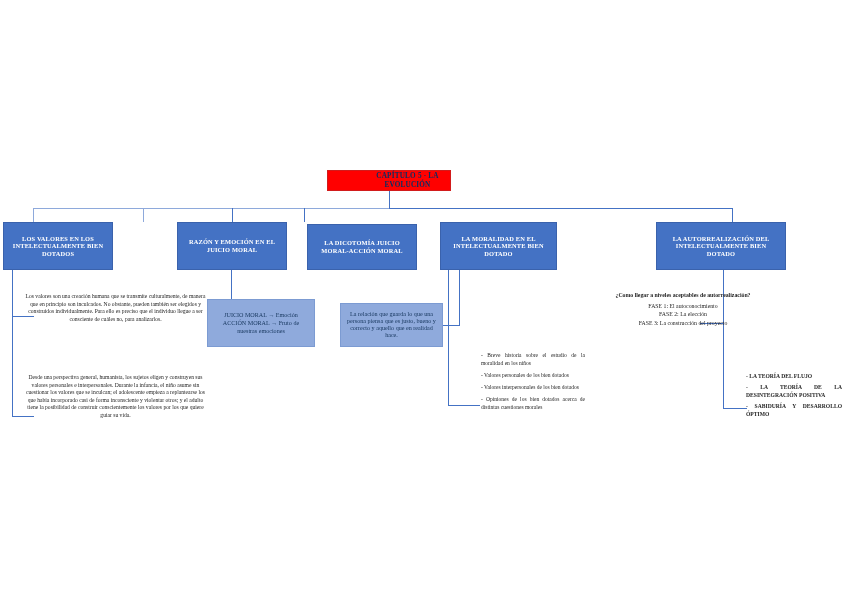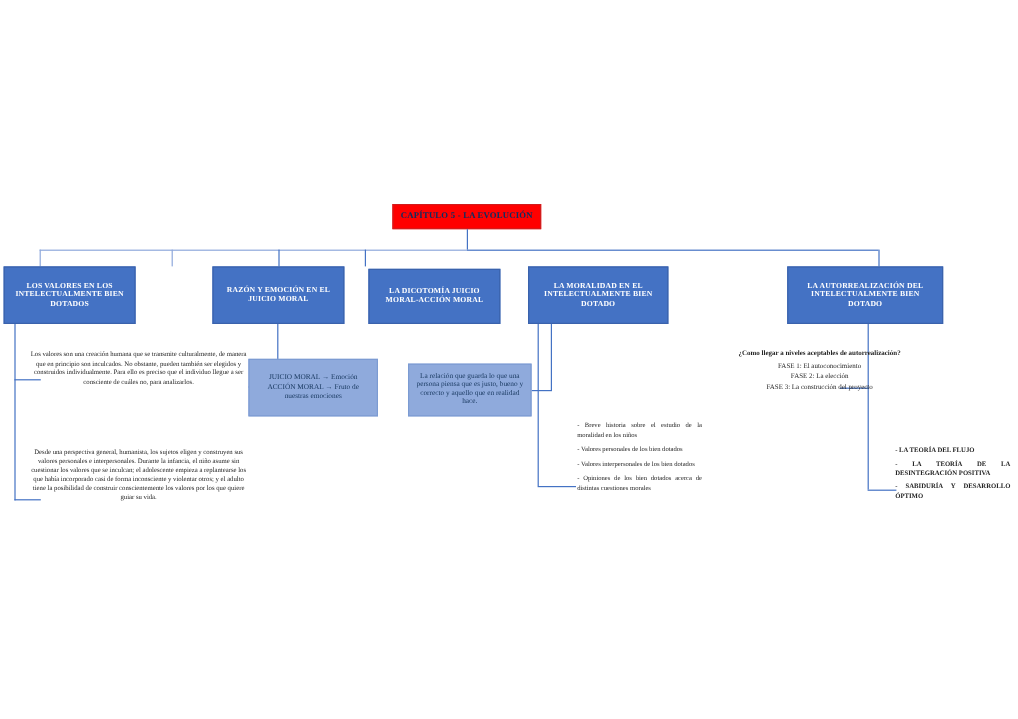--- a/index.html
+++ b/index.html
@@ -32,20 +32,21 @@
     line-height: 1.18;
   }
 
   .node-root {
     background: #FF0000;
     border: 1px solid #D21B1B;
     color: #0b2e63;
     font-weight: bold;
     font-size: 7.2px;
     letter-spacing: .2px;
+    padding-left: 42px;
   }
 
   .node-l1 {
     background: #4472C4;
     border: 1px solid #3A62AC;
     color: #ffffff;
     font-weight: bold;
     font-size: 6.4px;
     letter-spacing: .15px;
   }

